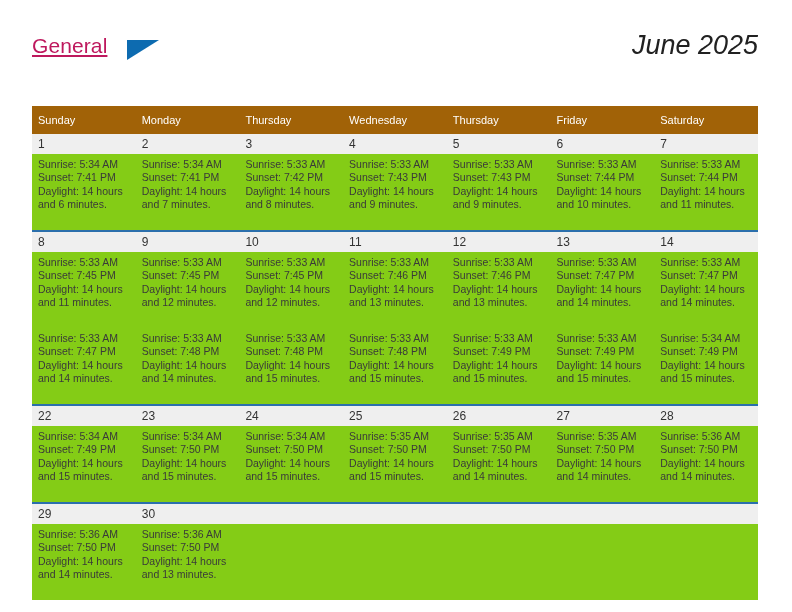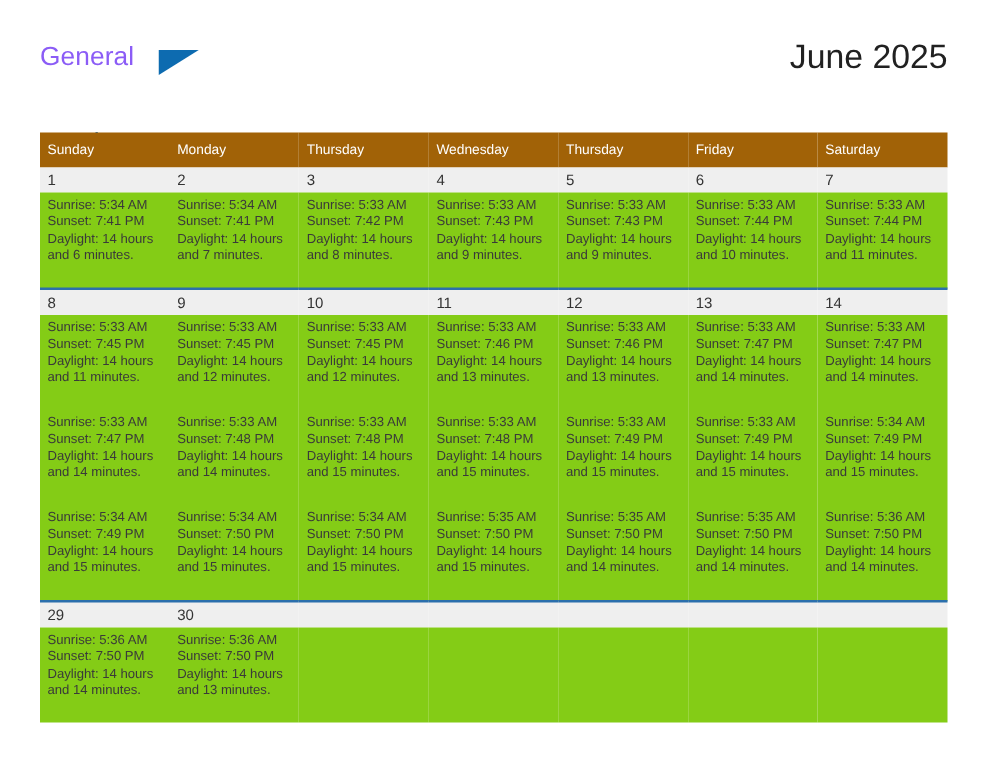--- a/index.html
+++ b/index.html
@@ -36,22 +36,23 @@
     top: 6px;
     width: 150px;
     height: 52px;
   }
   .logo-general {
     position: absolute;
     left: 0;
     top: 0;
     font-size: 21px;
     letter-spacing: 0.1px;
-    color: #8b5cf6;
+    color: #be185d;
     font-family: "Liberation Sans", sans-serif;
+    text-decoration: underline;
   }
   .logo-blue {
     position: absolute;
     left: 29px;
     top: 21px;
     font-size: 21px;
     color: #1b75bb;
     font-family: "Liberation Sans", sans-serif;
     margin-top: 48px;
   }
@@ -63,20 +64,21 @@
     height: 0;
     border-left: 32px solid #0d6bb0;
     border-bottom: 20px solid transparent;
   }
 
   .title-block {
     position: absolute;
     right: 0;
     top: 0;
     text-align: right;
+    font-style: italic;
   }
   .cal-title {
     font-size: 27px;
     color: #212121;
     line-height: 34px;
     white-space: nowrap;
   }
   .cal-subtitle {
     font-size: 15px;
     color: #212121;
@@ -328,20 +330,29 @@
           <span class="line">and 15 minutes.</span>
         </td>
         <td>
           <span class="line">Sunrise: 5:34 AM</span>
           <span class="line">Sunset: 7:49 PM</span>
           <span class="line">Daylight: 14 hours</span>
           <span class="line">and 15 minutes.</span>
         </td>
       </tr>
 
+      <tr class="daynum-row">
+        <td>22</td>
+        <td>23</td>
+        <td>24</td>
+        <td>25</td>
+        <td>26</td>
+        <td>27</td>
+        <td>28</td>
+      </tr>
       <tr class="detail-row">
         <td>
           <span class="line">Sunrise: 5:34 AM</span>
           <span class="line">Sunset: 7:49 PM</span>
           <span class="line">Daylight: 14 hours</span>
           <span class="line">and 15 minutes.</span>
         </td>
         <td>
           <span class="line">Sunrise: 5:34 AM</span>
           <span class="line">Sunset: 7:50 PM</span>

